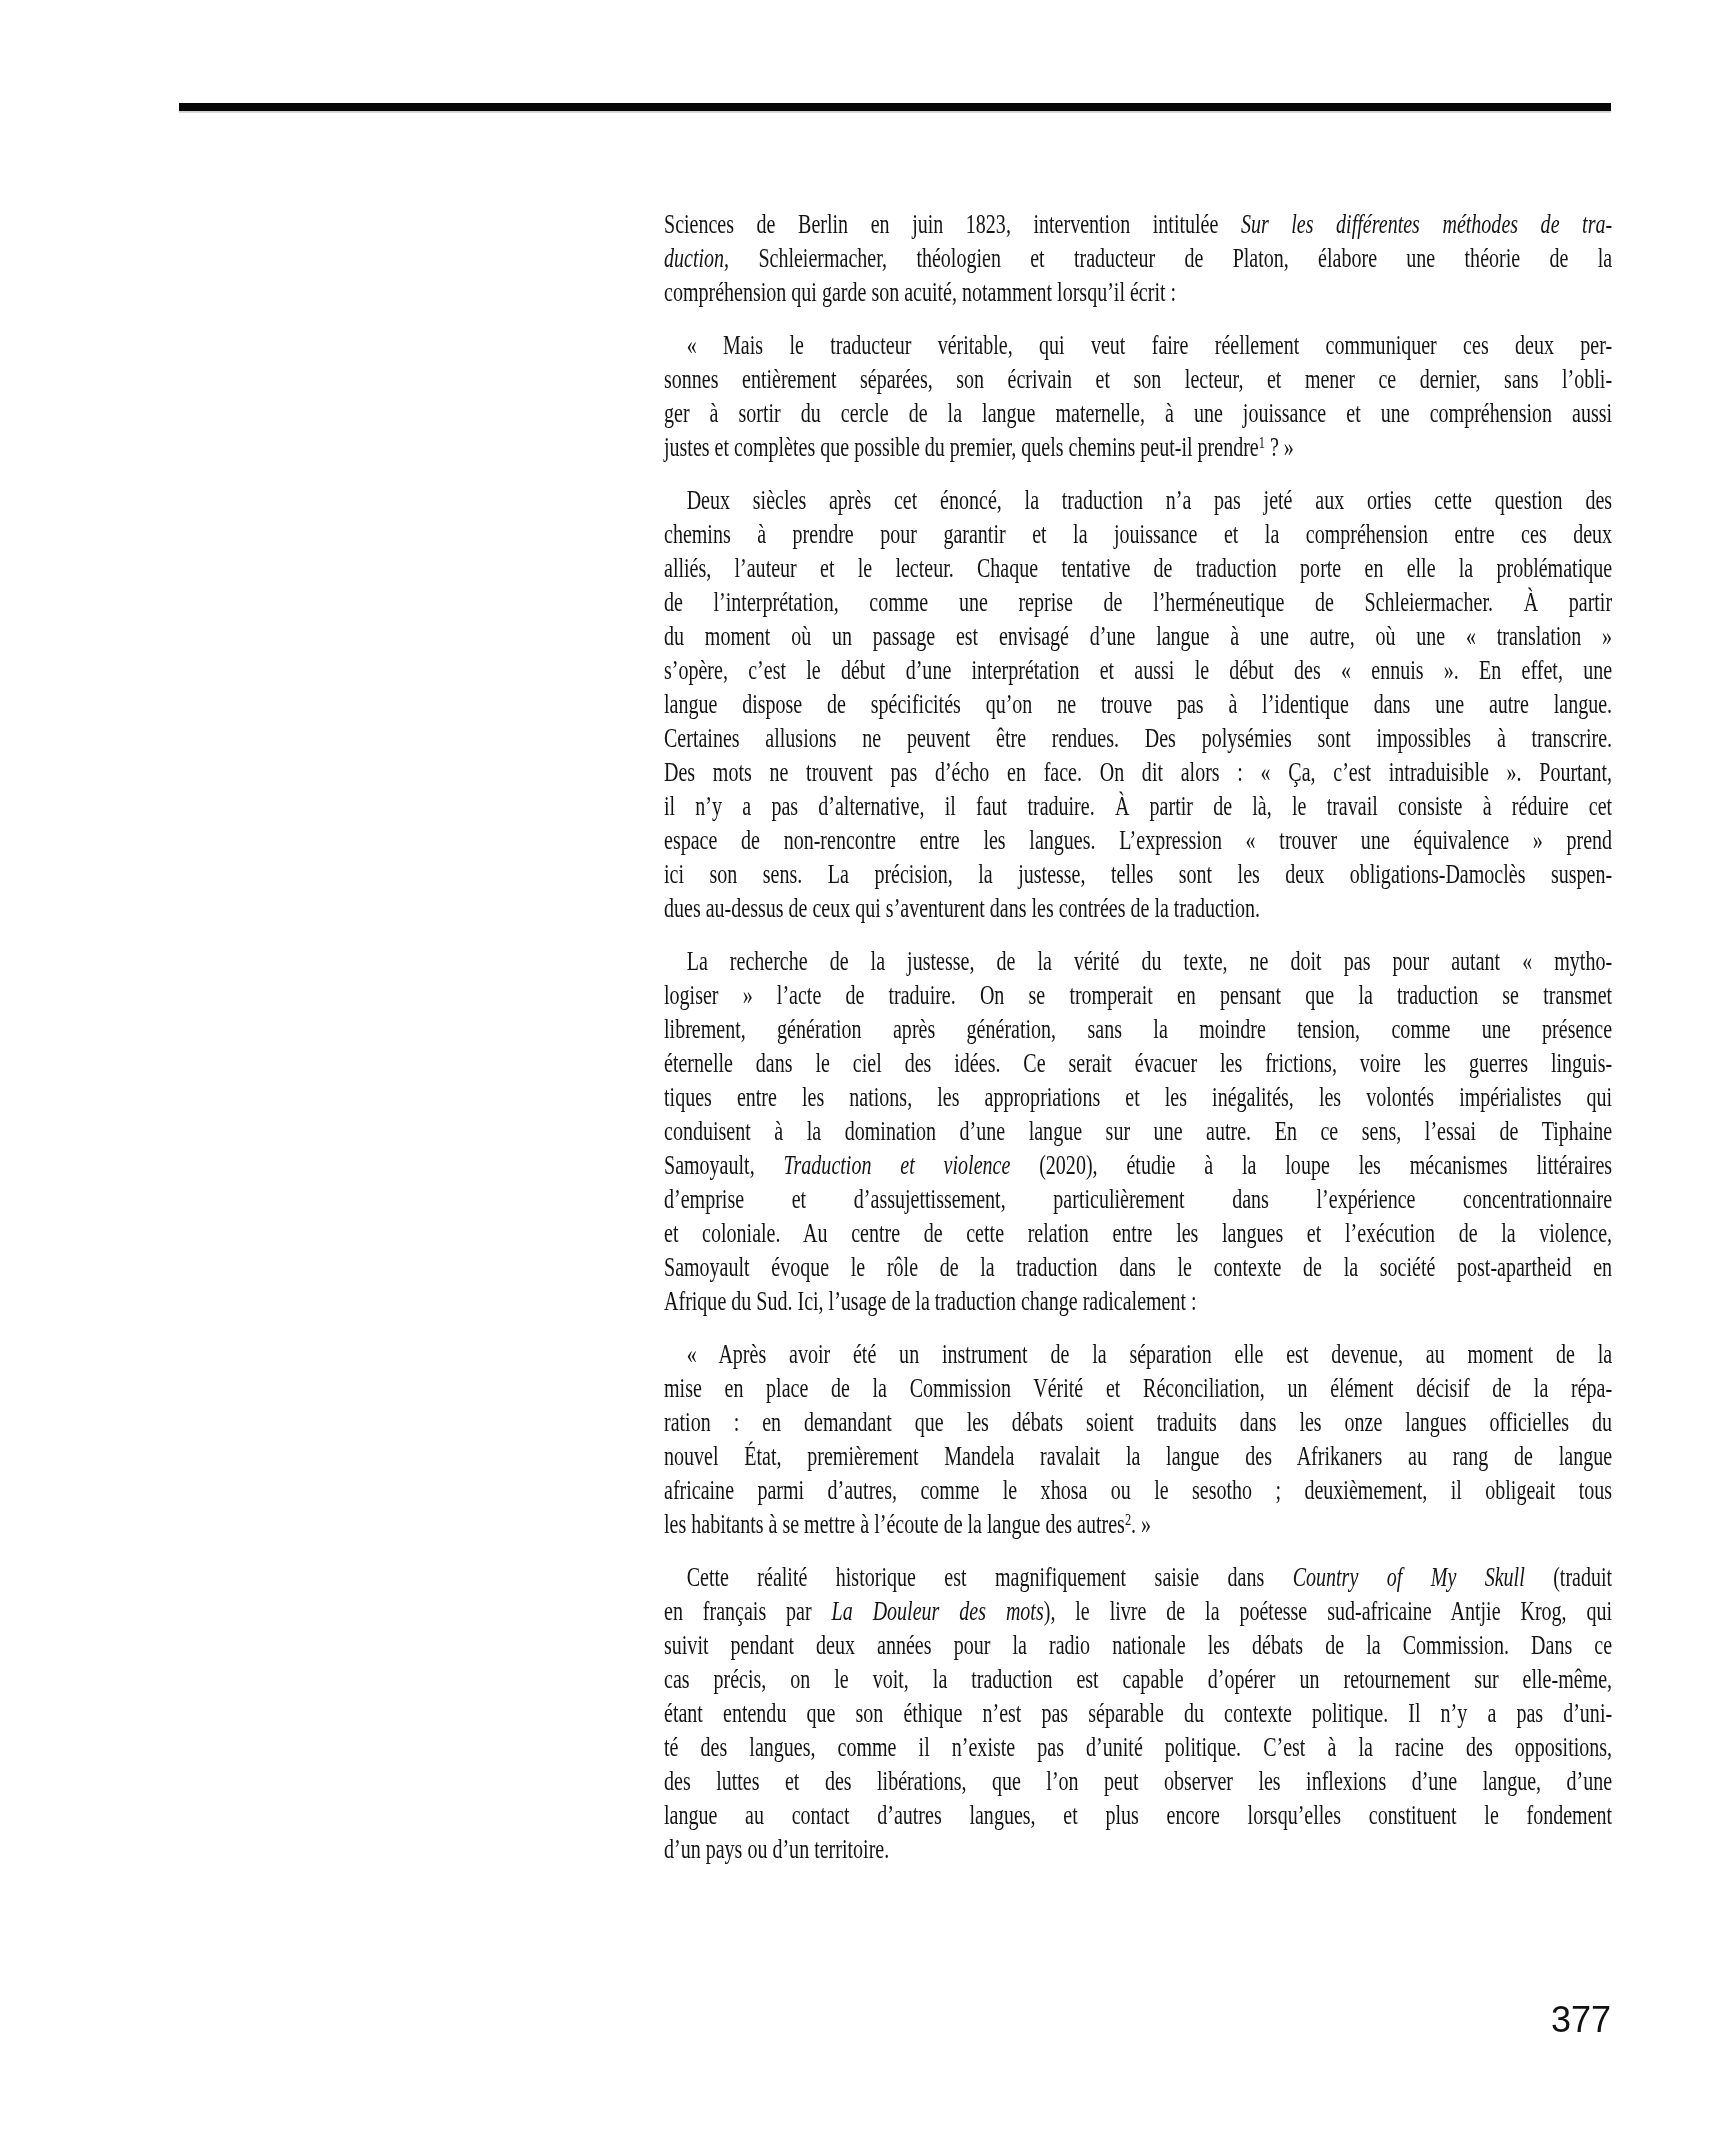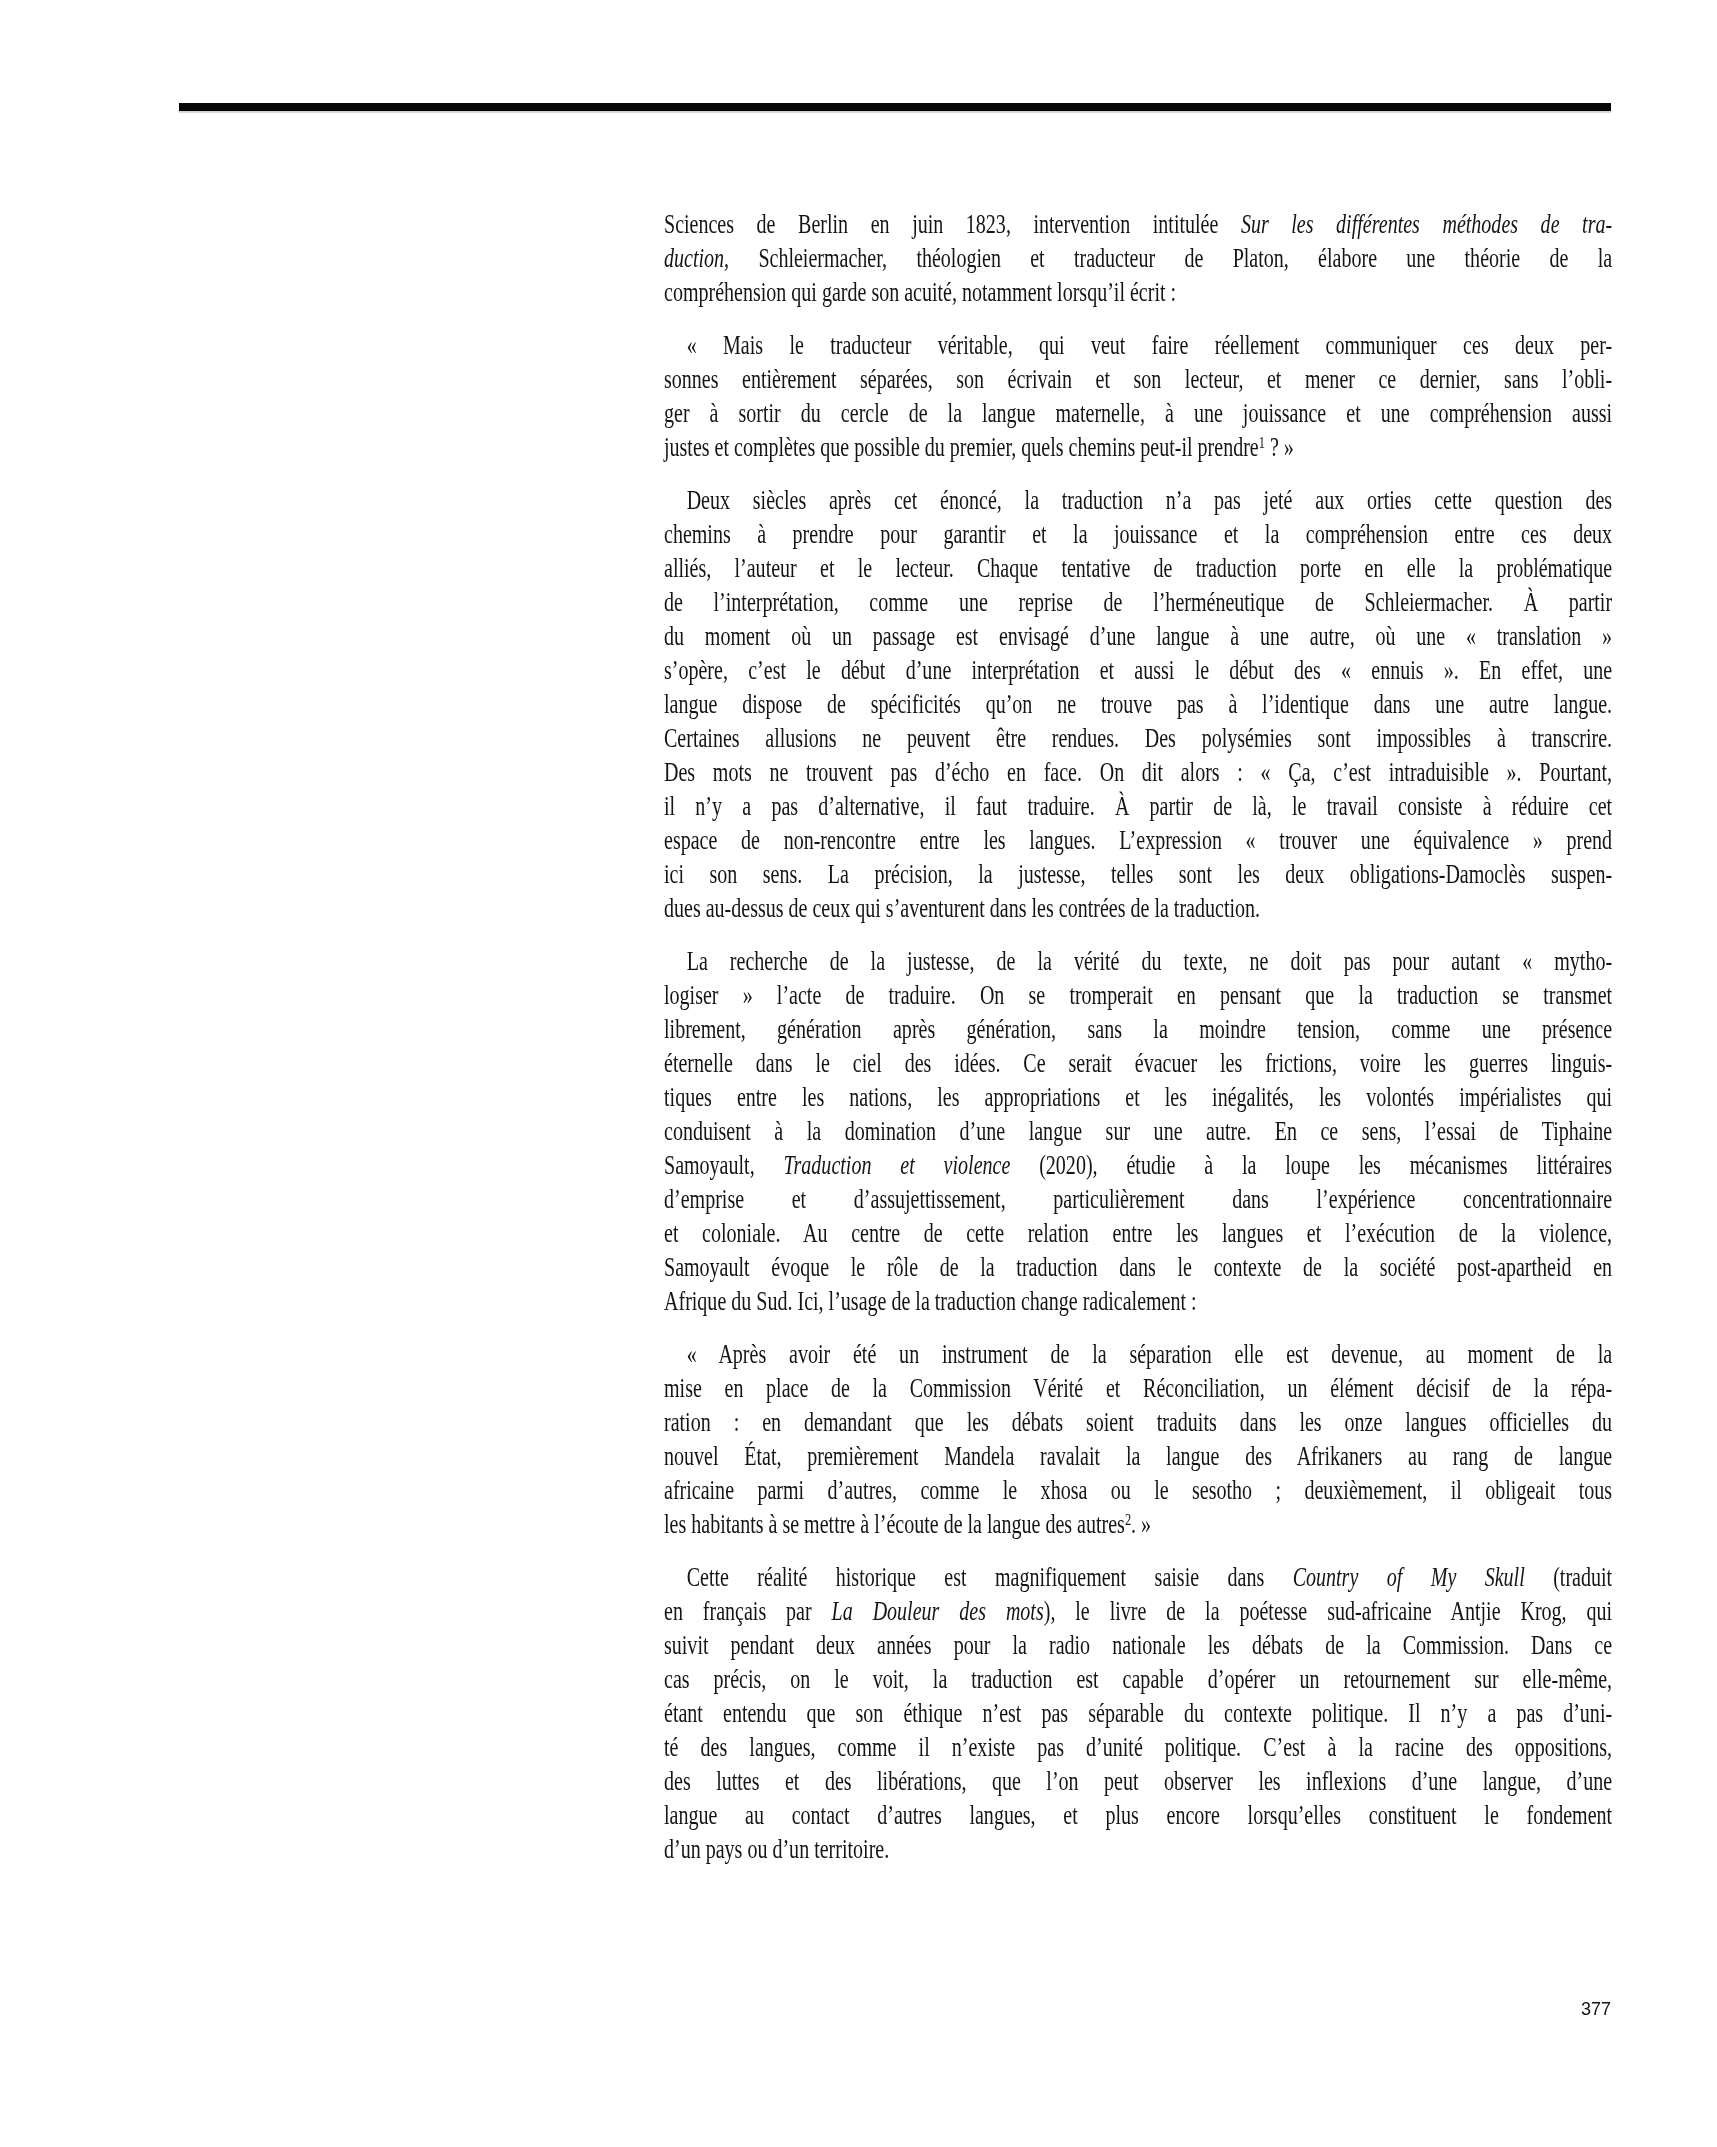--- a/index.html
+++ b/index.html
@@ -59,21 +59,21 @@
     position: relative;
     top: -0.5em;
   }
   .page-number {
     position: absolute;
     left: 1428px;
     top: 1999px;
     width: 183px;
     text-align: right;
     font-family: "Liberation Sans", sans-serif;
-    font-size: 18px;
+    font-size: 36px;
     color: #121212;
   }
 </style>
 </head>
 <body>
 
 <div class="page-root">
   <div class="top-rule"></div>
   <div class="text-col" id="text-col">
       <div class="para">

